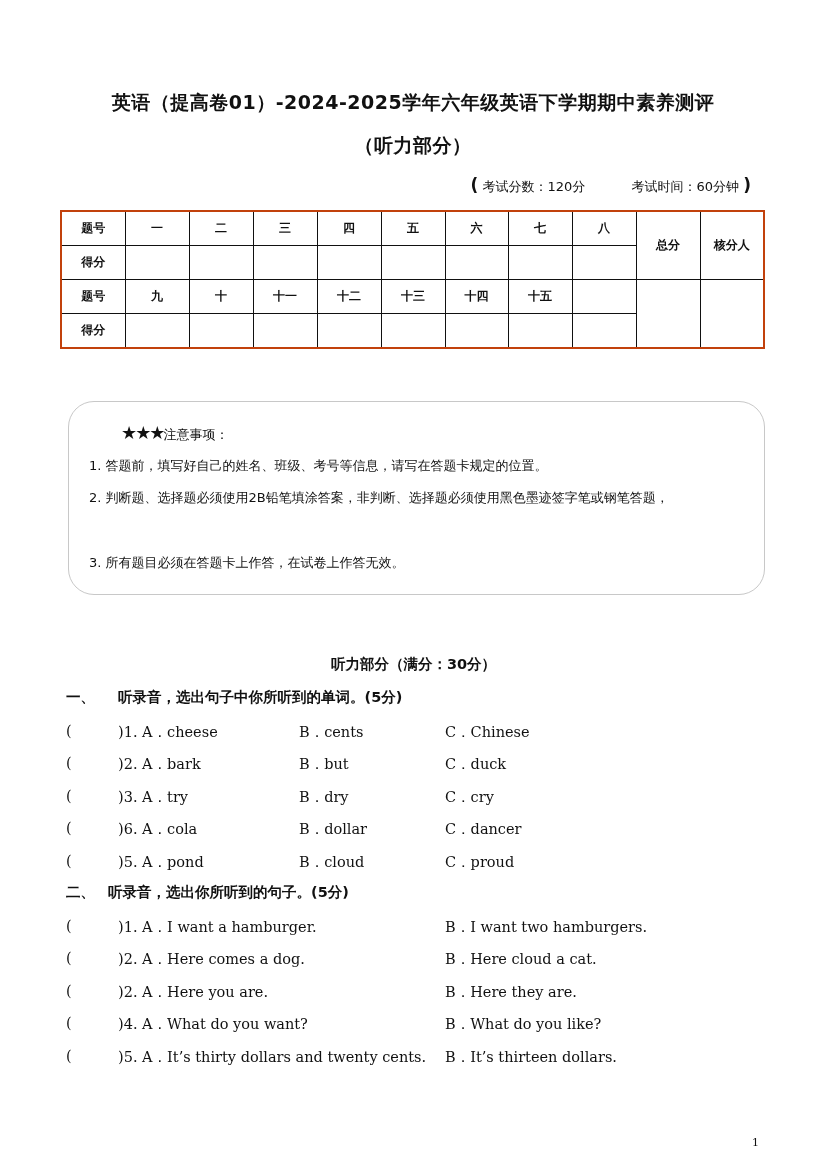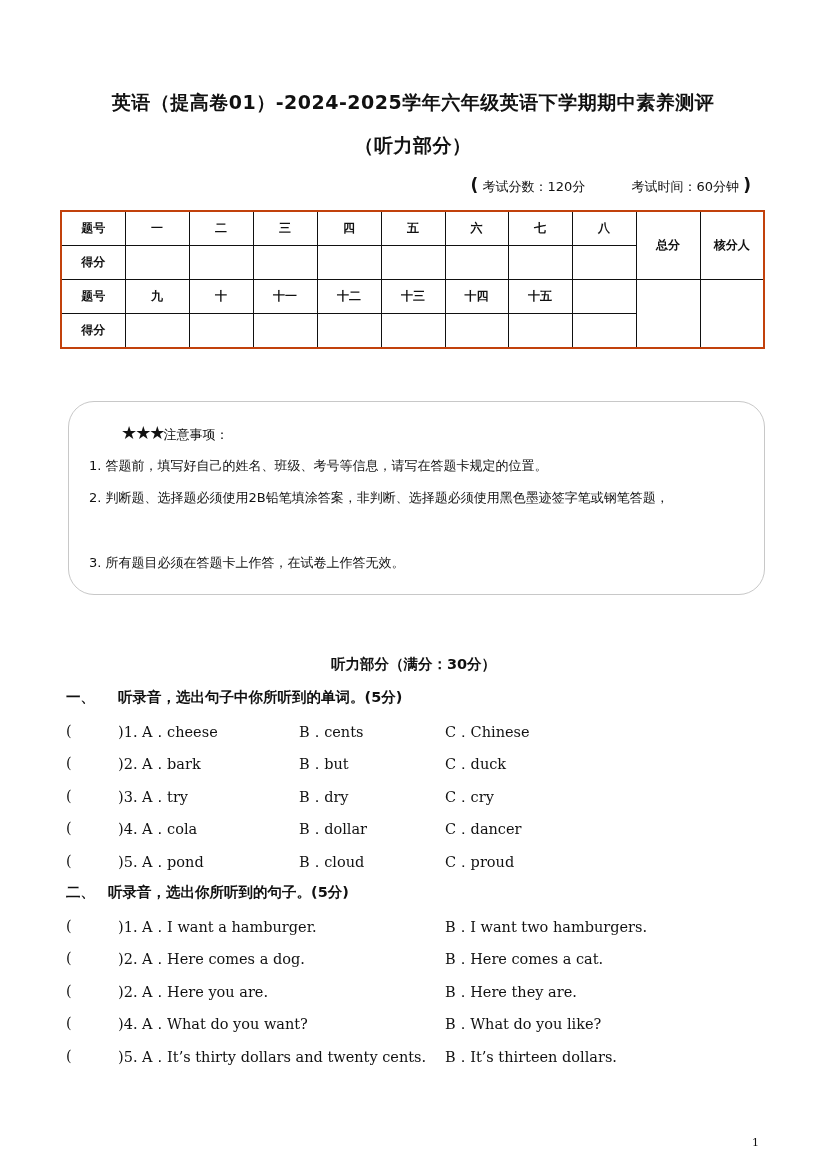--- a/index.html
+++ b/index.html
@@ -136,21 +136,21 @@
   <span style="left:379px">C．duck</span>
 </div>
 <div class="abs row" style="top:788px;">
   <span style="left:0">(</span>
   <span style="left:52px">)3. A．try</span>
   <span style="left:233px">B．dry</span>
   <span style="left:379px">C．cry</span>
 </div>
 <div class="abs row" style="top:820px;">
   <span style="left:0">(</span>
-  <span style="left:52px">)4. A．cola</span>
+  <span style="left:52px">)6. A．cola</span>
   <span style="left:233px">B．dollar</span>
   <span style="left:379px">C．dancer</span>
 </div>
 <div class="abs row" style="top:853px;">
   <span style="left:0">(</span>
   <span style="left:52px">)5. A．pond</span>
   <span style="left:233px">B．cloud</span>
   <span style="left:379px">C．proud</span>
 </div>
 
@@ -159,21 +159,21 @@
 </div>
 
 <div class="abs row" style="top:918px;">
   <span style="left:0">(</span>
   <span style="left:52px">)1. A．I want  a hamburger.</span>
   <span style="left:379px">B．I want two hamburgers.</span>
 </div>
 <div class="abs row" style="top:950px;">
   <span style="left:0">(</span>
   <span style="left:52px">)2. A．Here comes a dog.</span>
-  <span style="left:379px">B．Here comes a cat.</span>
+  <span style="left:379px">B．Here cloud a cat.</span>
 </div>
 <div class="abs row" style="top:983px;">
   <span style="left:0">(</span>
   <span style="left:52px">)2. A．Here you are.</span>
   <span style="left:379px">B．Here they are.</span>
 </div>
 <div class="abs row" style="top:1015px;">
   <span style="left:0">(</span>
   <span style="left:52px">)4. A．What do you want?</span>
   <span style="left:379px">B．What do you like?</span>

